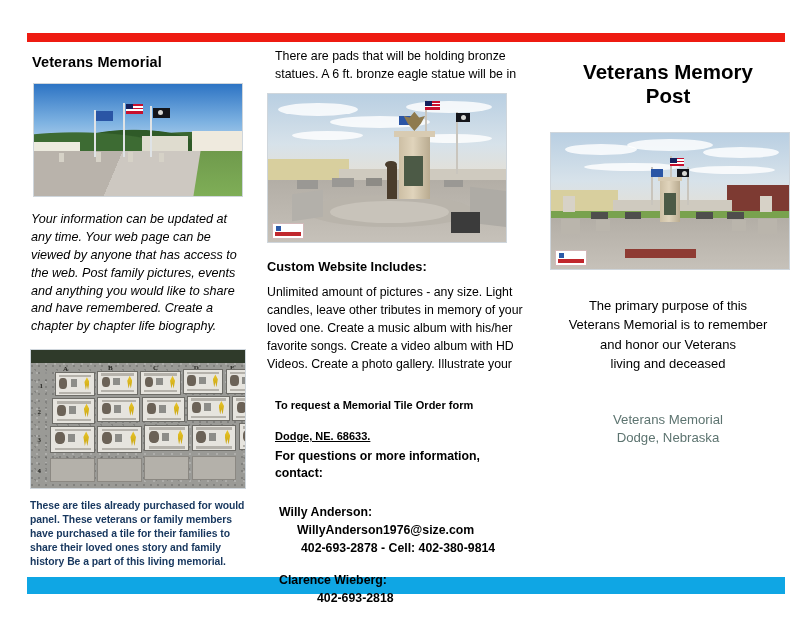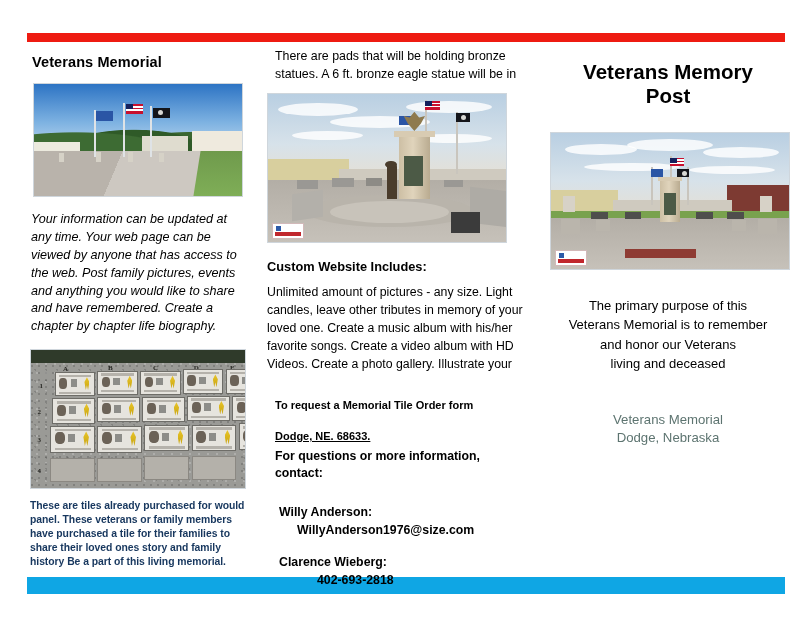--- a/index.html
+++ b/index.html
@@ -374,20 +374,21 @@
     </div>
 
     <div class="mid-q">
       <span>For questions or more information,</span><br>
       <span>contact:</span>
     </div>
 
     <div class="mid-people">
       <span>Willy Anderson:</span>
       <span class="ind1">WillyAnderson1976@size.com</span>
+      <span class="ind2">402-693-2878 - Cell: 402-380-9814</span>
       <div class="gap"></div>
       <span>Clarence Wieberg:</span>
       <span class="ind3">402-693-2818</span>
     </div>
   </div>
 
   <div class="col col-right">
 
     <div class="r-title">
       <span>Veterans Memory</span><br>

